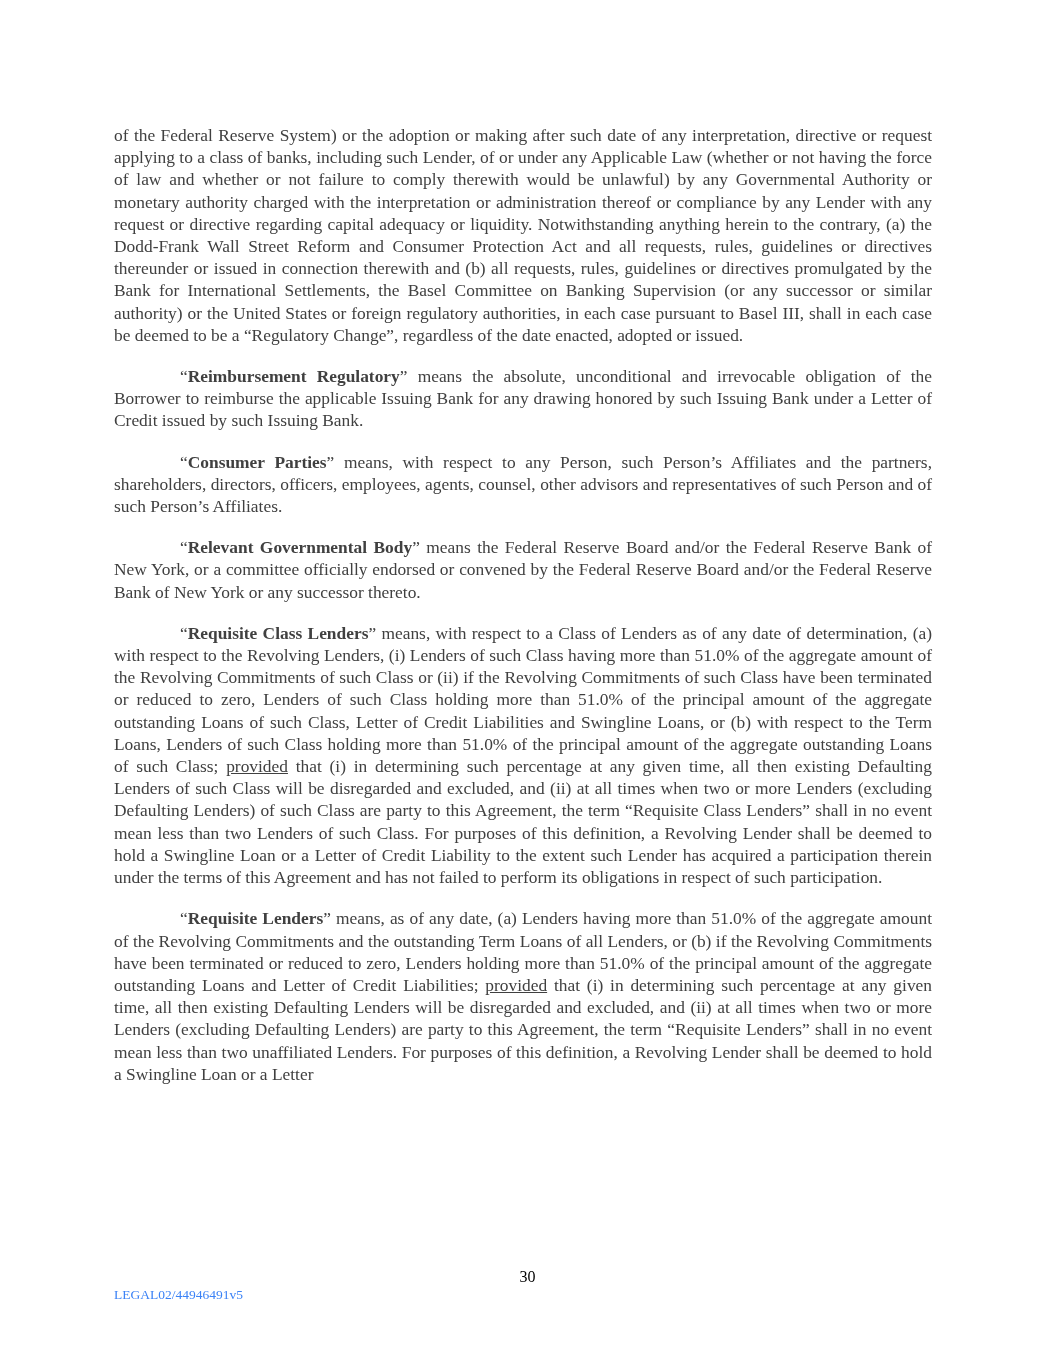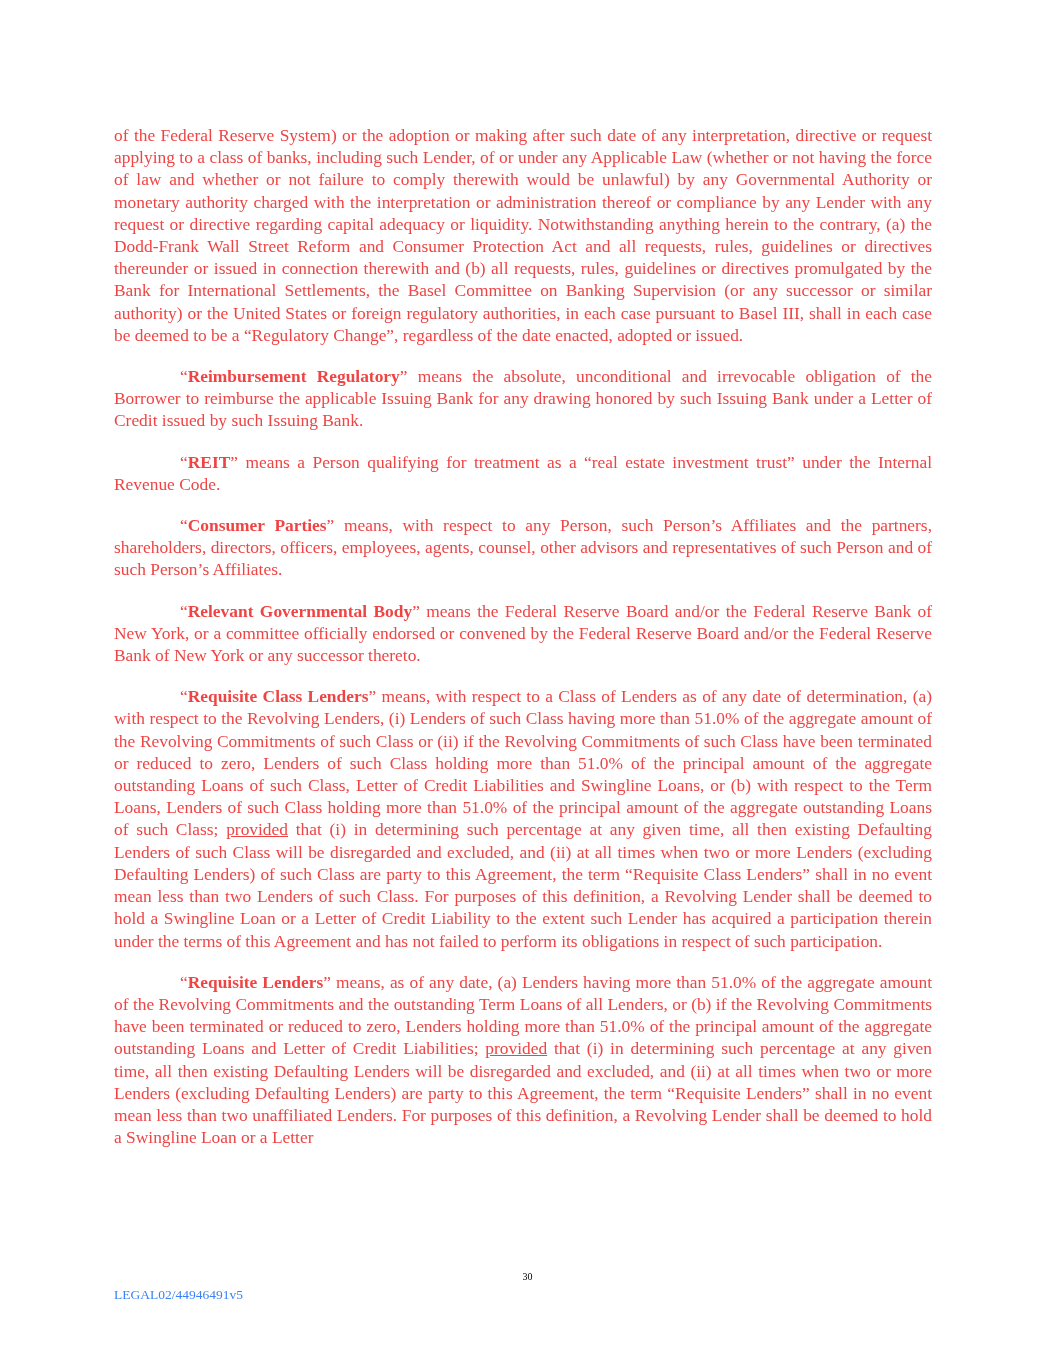--- a/index.html
+++ b/index.html
@@ -18,59 +18,58 @@
     overflow: hidden;
   }
   .body-text {
     position: absolute;
     left: 114px;
     top: 124px;
     width: 818px;
     font-size: 17.4px;
     line-height: 22.2px;
     text-align: justify;
-    color: #ef4444;
+    color: #404040;
   }
   .para {
     margin: 0 0 19px 0;
     text-indent: 66px;
   }
   .para.no-indent {
     text-indent: 0;
   }
   .para .b { font-weight: bold; }
   .para .u { text-decoration: underline; }
   .footer-page-number {
     position: absolute;
     top: 1268px;
     left: 0;
     width: 1055px;
     text-align: center;
-    font-size: 10px;
+    font-size: 16px;
     line-height: 17px;
     color: #000000;
   }
   .footer-doc-id {
     position: absolute;
     top: 1286px;
     left: 114px;
     font-size: 13.5px;
     line-height: 17px;
     color: #3b82f6;
   }
 </style>
 </head>
 <body>
 
 <div class="page">
 
   <div class="body-text">
     <p class="para no-indent"><span>of the Federal Reserve System) or the adoption or making after such date of any interpretation, directive or request applying to a class of banks, including such Lender, of or under any Applicable Law (whether or not having the force of law and whether or not failure to comply therewith would be unlawful) by any Governmental Authority or monetary authority charged with the interpretation or administration thereof or compliance by any Lender with any request or directive regarding capital adequacy or liquidity.  Notwithstanding anything herein to the contrary, (a) the Dodd-Frank Wall Street Reform and Consumer Protection Act and all requests, rules, guidelines or directives thereunder or issued in connection therewith and (b) all requests, rules, guidelines or directives promulgated by the Bank for International Settlements, the Basel Committee on Banking Supervision (or any successor or similar authority) or the United States or foreign regulatory authorities, in each case pursuant to Basel III, shall in each case be deemed to be a “Regulatory Change”, regardless of the date enacted, adopted or issued.</span></p>
     <p class="para"><span>“</span><span class="b">Reimbursement Regulatory</span><span>” means the absolute, unconditional and irrevocable obligation of the Borrower to reimburse the applicable Issuing Bank for any drawing honored by such Issuing Bank under a Letter of Credit issued by such Issuing Bank.</span></p>
-    <p class="para"><span>“</span><span class="b">REIT</span><span>” means a Person qualifying for treatment as a “real estate investment trust” under the Internal Revenue Code.</span></p>
     <p class="para"><span>“</span><span class="b">Consumer Parties</span><span>” means, with respect to any Person, such Person’s Affiliates and the partners, shareholders, directors, officers, employees, agents, counsel, other advisors and representatives of such Person and of such Person’s Affiliates.</span></p>
     <p class="para"><span>“</span><span class="b">Relevant Governmental Body</span><span>” means the Federal Reserve Board and/or the Federal Reserve Bank of New York, or a committee officially endorsed or convened by the Federal Reserve Board and/or the Federal Reserve Bank of New York or any successor thereto.</span></p>
     <p class="para"><span>“</span><span class="b">Requisite Class Lenders</span><span>” means, with respect to a Class of Lenders as of any date of determination, (a) with respect to the Revolving Lenders, (i) Lenders of such Class having more than 51.0% of the aggregate amount of the Revolving Commitments of such Class or (ii) if the Revolving Commitments of such Class have been terminated or reduced to zero, Lenders of such Class holding more than 51.0% of the principal amount of the aggregate outstanding Loans of such Class, Letter of Credit Liabilities and Swingline Loans, or (b) with respect to the Term Loans, Lenders of such Class holding more than 51.0% of the principal amount of the aggregate outstanding Loans of such Class; </span><span class="u">provided</span><span> that (i) in determining such percentage at any given time, all then existing Defaulting Lenders of such Class will be disregarded and excluded, and (ii) at all times when two or more Lenders (excluding Defaulting Lenders) of such Class are party to this Agreement, the term “Requisite Class Lenders” shall in no event mean less than two Lenders of such Class.  For purposes of this definition, a Revolving Lender shall be deemed to hold a Swingline Loan or a Letter of Credit Liability to the extent such Lender has acquired a participation therein under the terms of this Agreement and has not failed to perform its obligations in respect of such participation.</span></p>
     <p class="para"><span>“</span><span class="b">Requisite Lenders</span><span>” means, as of any date, (a) Lenders having more than 51.0% of the aggregate amount of the Revolving Commitments and the outstanding Term Loans of all Lenders, or (b) if the Revolving Commitments have been terminated or reduced to zero, Lenders holding more than 51.0% of the principal amount of the aggregate outstanding Loans and Letter of Credit Liabilities; </span><span class="u">provided</span><span> that (i) in determining such percentage at any given time, all then existing Defaulting Lenders will be disregarded and excluded, and (ii) at all times when two or more Lenders (excluding Defaulting Lenders) are party to this Agreement, the term “Requisite Lenders” shall in no event mean less than two unaffiliated Lenders.  For purposes of this definition, a Revolving Lender shall be deemed to hold a Swingline Loan or a Letter</span></p>
   </div>
 
   <div class="footer-page-number">30</div>
 
   <div class="footer-doc-id">LEGAL02/44946491v5</div>
 

